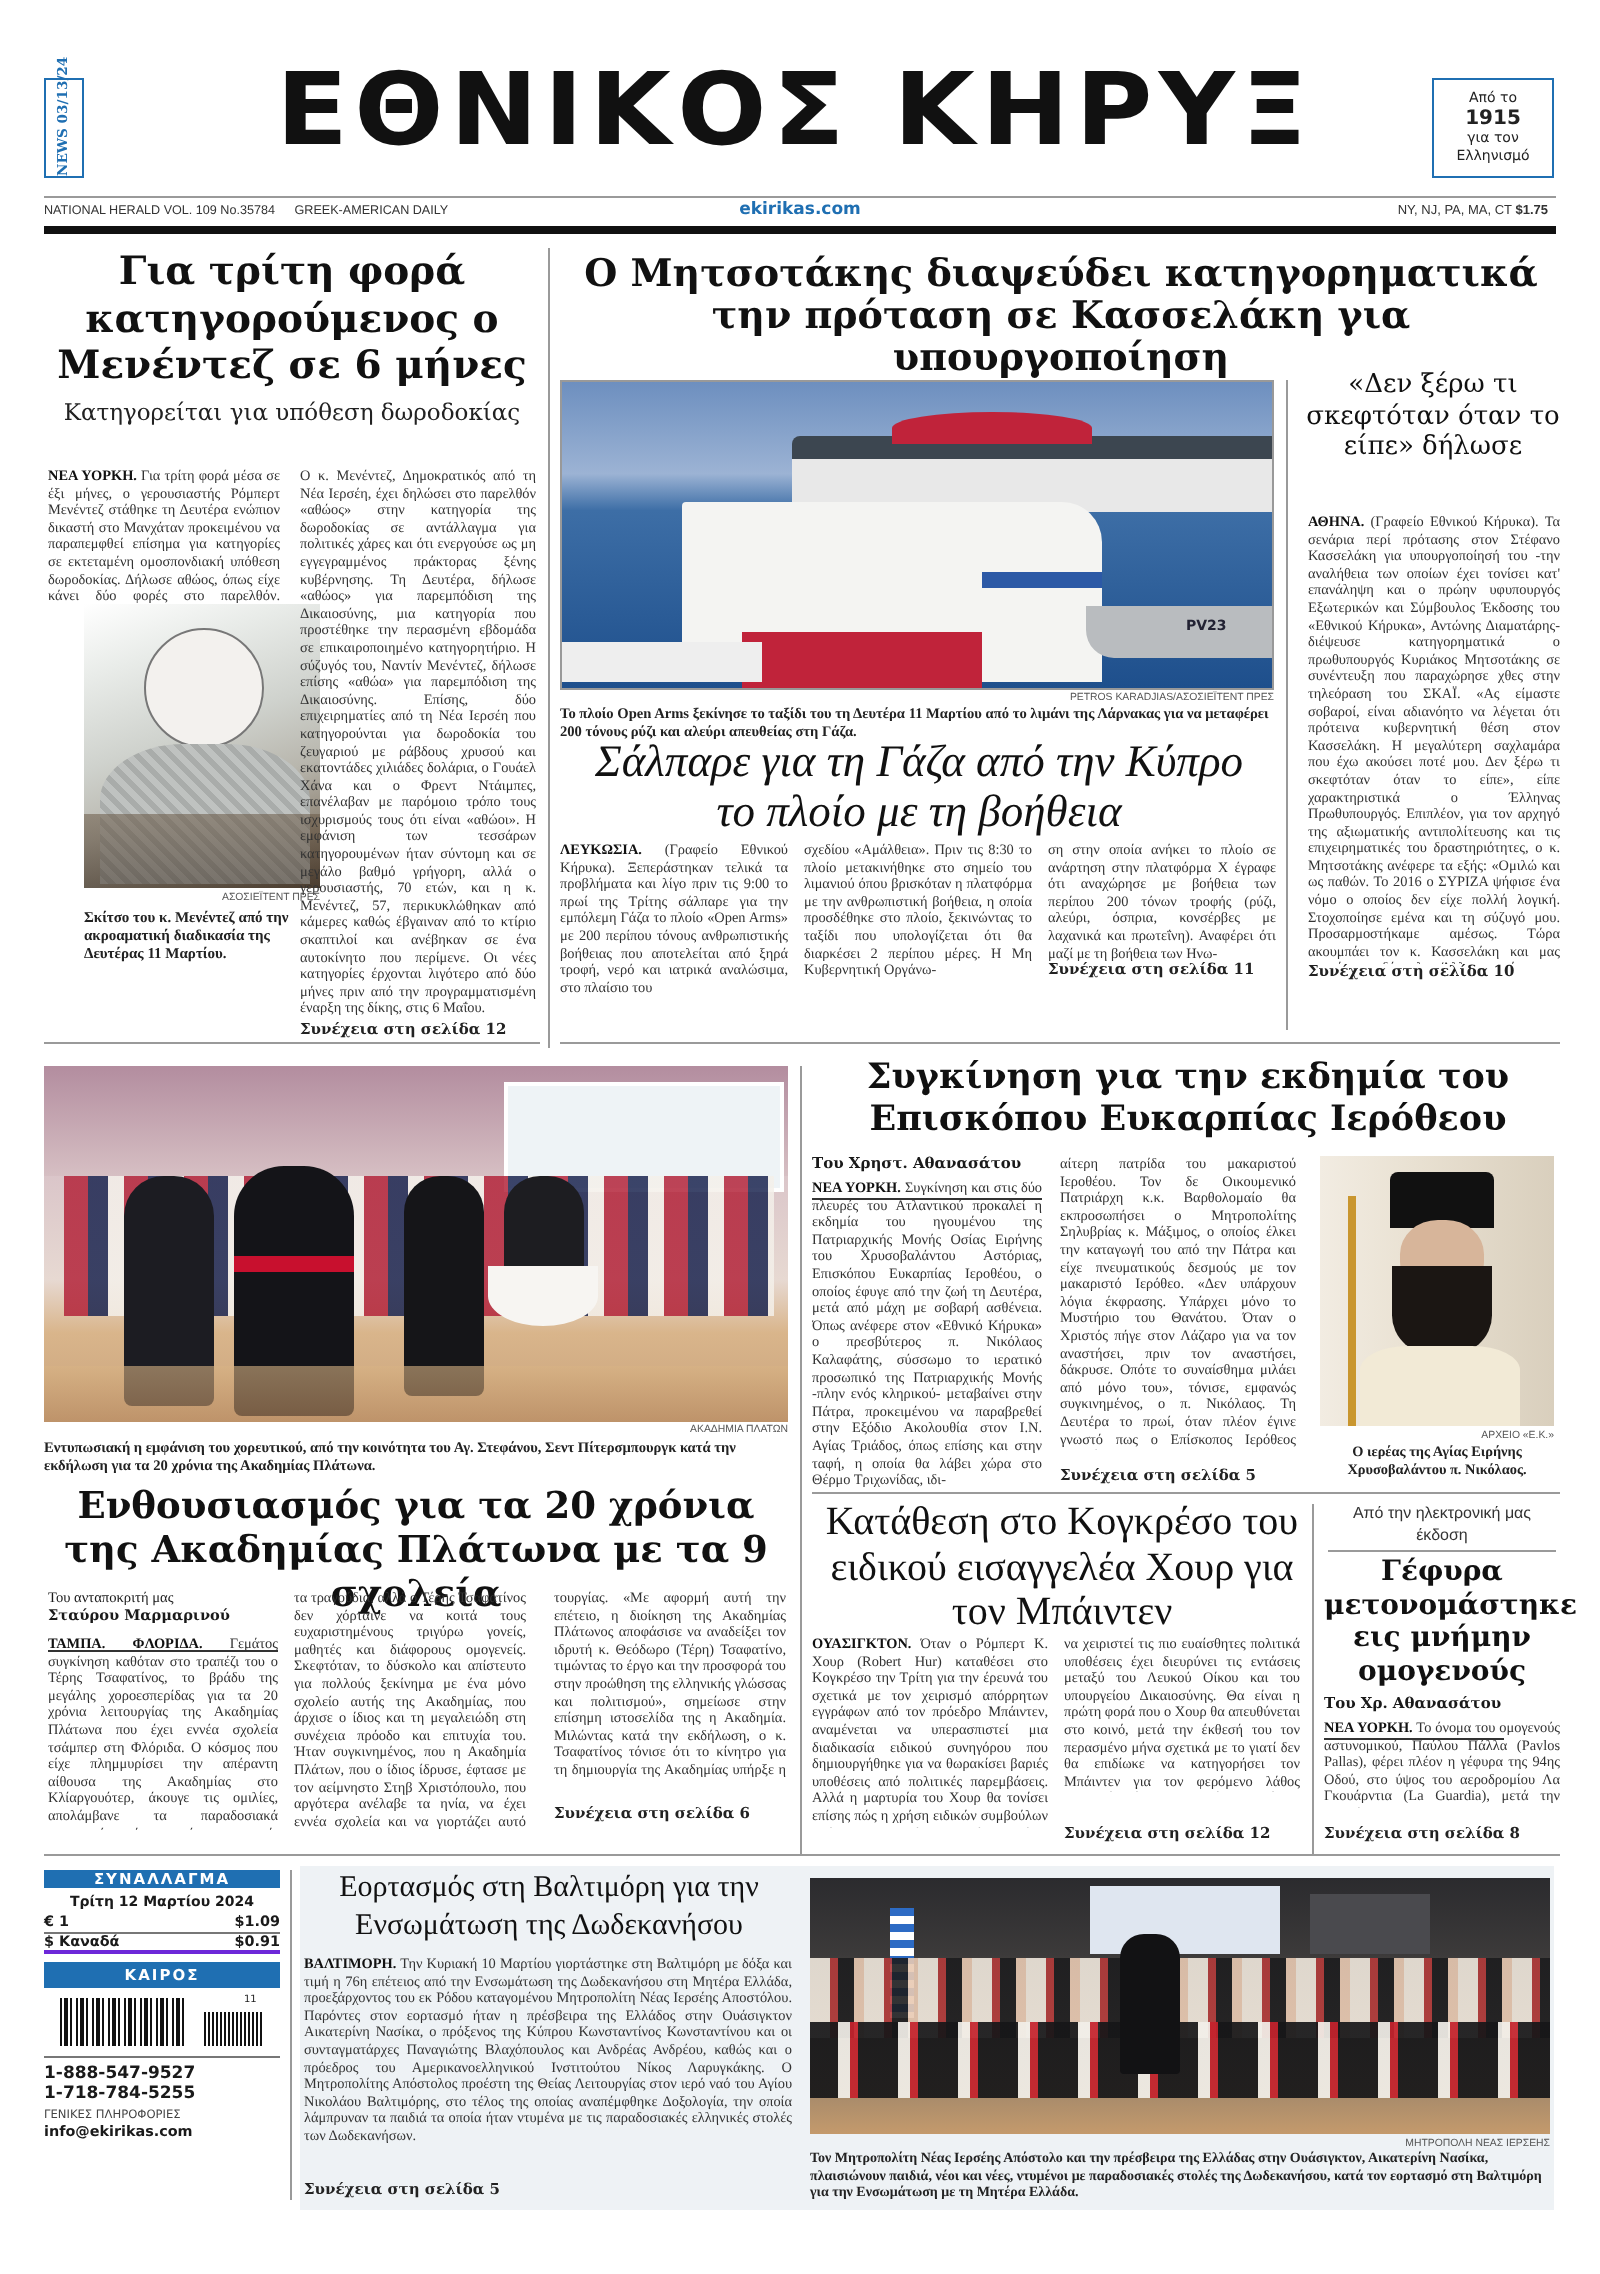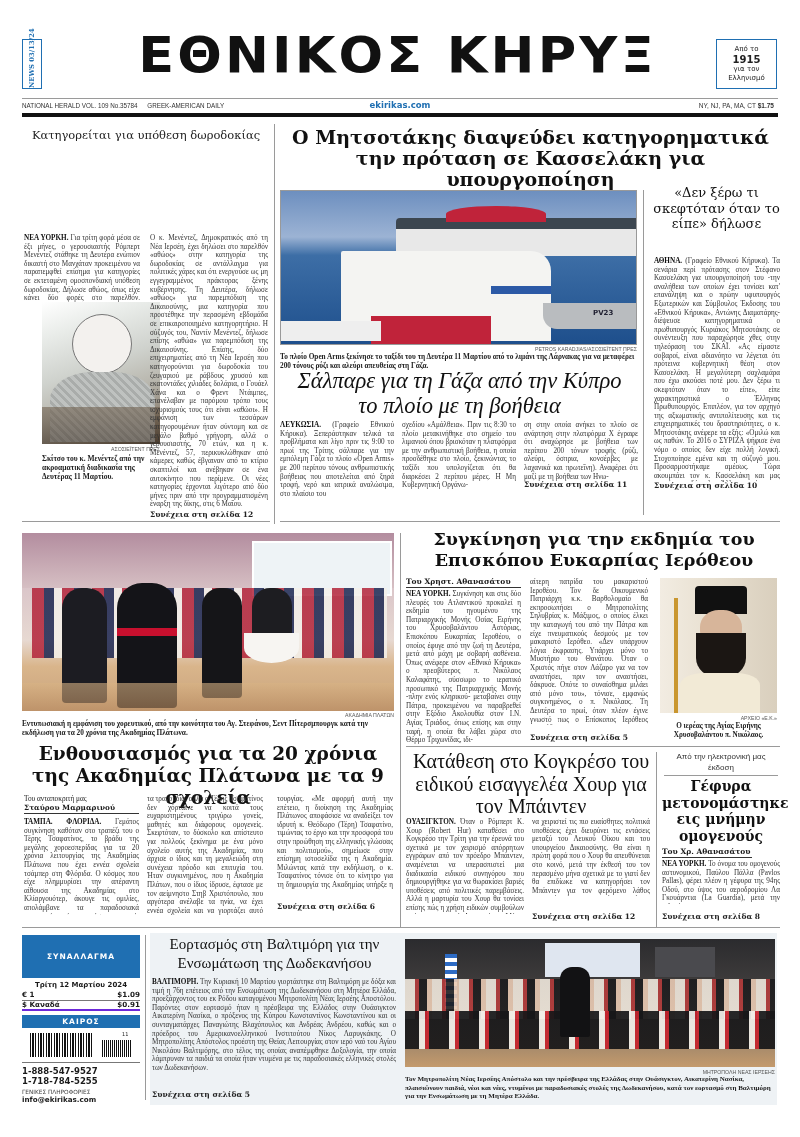--- a/index.html
+++ b/index.html
@@ -10,21 +10,21 @@
   .lserif { font-family: "Liberation Serif", serif; }
   .sans { font-family: "Liberation Sans", sans-serif; }
   .body-text { font-family: "Liberation Serif", serif; font-size: 7.2px; line-height: 8.6px; color: #333; text-align: justify; overflow: hidden; }
   .body-text b { color: #111; }
   .cont { font-family: "DejaVu Serif", serif; font-size: 7.5px; font-weight: bold; color: #222; }
   .caption { font-family: "Liberation Serif", serif; font-size: 7.5px; font-weight: bold; line-height: 9px; color: #222; }
   .credit { font-family: "Liberation Sans", sans-serif; font-size: 5.2px; color: #555; text-align: right; }
   .rule { background: #9a9a9a; height: 1px; }
   .vrule { background: #9a9a9a; width: 1px; }
   .photo { overflow: hidden; }
-  .byline { font-family: "DejaVu Serif", serif; font-size: 7.5px; font-weight: bold; border-bottom: 1px solid #333; padding-bottom: 1px; }
+  .byline { font-family: "DejaVu Serif", serif; font-size: 7.5px; font-weight: bold; border-bottom: 1px solid #333; padding-bottom: 13px; }
 </style>
 </head>
 <body>
 
 <div class="abs" style="left:0;top:0;width:796px;height:120px;">
   <div class="abs" style="left:22px;top:39px;width:20px;height:50px;border:1px solid #1f6fb2;">
     <div style="position:absolute;left:50%;top:50%;transform:translate(-50%,-50%) rotate(-90deg);white-space:nowrap;font-family:'DejaVu Serif',serif;font-weight:bold;font-size:6.8px;color:#1f6fb2;line-height:7px;width:48px;text-align:center;">NEWS 03/13/24</div>
   </div>
   <div class="abs sans" style="left:90px;top:26px;width:615px;text-align:center;font-family:'DejaVu Sans',sans-serif;font-weight:bold;font-size:50px;letter-spacing:3px;line-height:58px;color:#111;transform:scaleX(1.05);">ΕΘΝΙΚΟΣ ΚΗΡΥΞ</div>
   <div class="abs" style="left:716px;top:39px;width:61px;height:50px;border:1px solid #1f6fb2;text-align:center;font-family:'DejaVu Sans',sans-serif;color:#222;padding-top:5px;">
@@ -40,20 +40,21 @@
   </div>
   <div class="abs" style="left:340px;top:100px;width:120px;text-align:center;font-family:'DejaVu Sans',sans-serif;font-weight:bold;font-size:8.5px;color:#1f6fb2;">ekirikas.com</div>
   <div class="abs sans" style="right:22px;top:102px;font-size:6.5px;color:#333;">
     <span>NY, NJ, PA, MA, CT</span>
     <b>$1.75</b>
   </div>
   <div class="abs" style="left:22px;top:113px;width:756px;height:4px;background:#111;"></div>
 </div>
 
 <div class="abs" style="left:22px;top:124px;width:248px;height:400px;">
+  <div class="serif" style="font-size:19.5px;font-weight:bold;line-height:23.5px;text-align:center;color:#111;">Για τρίτη φορά κατηγορούμενος ο Μενέντεζ σε 6 μήνες</div>
   <div class="serif" style="margin-top:4px;font-size:11.5px;line-height:14px;text-align:center;color:#222;">Κατηγορείται για υπόθεση δωροδοκίας</div>
   <div class="abs body-text" style="left:2px;top:110px;width:116px;height:68px;">
     <b>ΝΕΑ ΥΟΡΚΗ.</b><span> Για τρίτη φορά μέσα σε έξι μήνες, ο γερουσιαστής Ρόμπερτ Μενέντεζ στάθηκε τη Δευτέρα ενώπιον δικαστή στο Μανχάταν προκειμένου να παραπεμφθεί επίσημα για κατηγορίες σε εκτεταμένη ομοσπονδιακή υπόθεση δωροδοκίας. Δήλωσε αθώος, όπως είχε κάνει δύο φορές στο παρελθόν. «Εξοχότατε, για μία ακόμη φορά, αθώος» δήλωσε ο κ. Μενέντεζ στον δικαστή Σίντνεϊ Στάιν του Ομοσπονδιακού Περιφερειακού Δικαστηρίου.</span>
   </div>
   <div class="abs photo" style="left:20px;top:178px;width:118px;height:142px;background:linear-gradient(160deg,#fff 0%,#e9ece9 20%,#cfd2cd 45%,#b8b6ad 65%,#8a7f70 85%,#5a4a3a 100%);">
     <div style="position:absolute;left:30px;top:12px;width:60px;height:60px;border-radius:50%;background:#f3f1ee;border:1px solid #777;"></div>
     <div style="position:absolute;left:8px;top:70px;width:105px;height:70px;border-radius:40% 40% 0 0;background:repeating-linear-gradient(45deg,#bfc2c0 0 3px,#a9acaa 3px 6px);"></div>
     <div style="position:absolute;left:0;top:105px;width:118px;height:37px;background:linear-gradient(#6b5a47,#3b2f24);opacity:.55;"></div>
   </div>
   <div class="abs" style="left:0;top:110px;width:118px;"></div>
@@ -152,21 +153,21 @@
 <div class="abs rule" style="left:664px;top:775px;width:114px;"></div>
 <div class="abs serif" style="left:662px;top:778px;width:118px;font-size:14px;font-weight:bold;line-height:16.5px;text-align:center;color:#111;">Γέφυρα μετονομάστηκε εις μνήμην ομογενούς</div>
 <div class="abs byline" style="left:662px;top:847px;width:90px;">Του Χρ. Αθανασάτου</div>
 <div class="abs body-text" style="left:662px;top:860px;width:118px;height:44px;">
   <b>ΝΕΑ ΥΟΡΚΗ.</b><span> Το όνομα του ομογενούς αστυνομικού, Παύλου Πάλλα (Pavlos Pallas), φέρει πλέον η γέφυρα της 94ης Οδού, στο ύψος του αεροδρομίου Λα Γκουάρντια (La Guardia), μετά την τελετή ονο-</span>
 </div>
 <div class="abs cont" style="left:662px;top:912px;">Συνέχεια στη σελίδα 8</div>
 <div class="abs rule" style="left:22px;top:927px;width:758px;"></div>
 
 <div class="abs" style="left:22px;top:935px;width:118px;font-family:'DejaVu Sans',sans-serif;">
-  <div style="background:#1f6fb2;color:#fff;text-align:center;font-size:7.5px;font-weight:bold;letter-spacing:1px;padding:17px 0;">ΣΥΝΑΛΛΑΓΜΑ</div>
+  <div style="background:#1f6fb2;color:#fff;text-align:center;font-size:7.5px;font-weight:bold;letter-spacing:1px;padding:0 0;">ΣΥΝΑΛΛΑΓΜΑ</div>
   <div style="text-align:center;font-size:7px;font-weight:bold;margin:3px 0 2px;">Τρίτη 12 Μαρτίου 2024</div>
   <div style="display:flex;justify-content:space-between;font-size:7.2px;font-weight:bold;border-bottom:1px solid #777;line-height:8.5px;">
     <span>€ 1</span>
       <span>$1.09</span>
   </div>
   <div style="display:flex;justify-content:space-between;font-size:7.2px;font-weight:bold;border-bottom:2px solid #6d28d9;line-height:8.5px;">
     <span>$ Καναδά</span>
       <span>$0.91</span>
   </div>
   <div style="background:#1f6fb2;color:#fff;text-align:center;font-size:7.5px;font-weight:bold;letter-spacing:1px;padding:2px 0;margin-top:4px;">ΚΑΙΡΟΣ</div>

